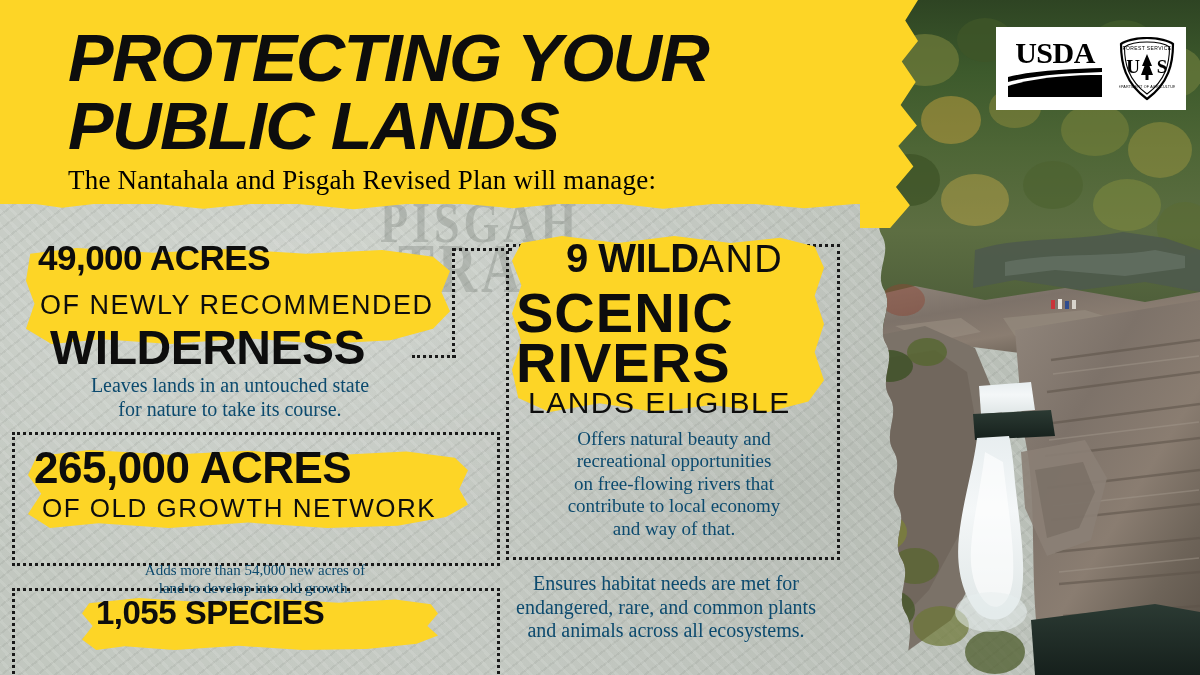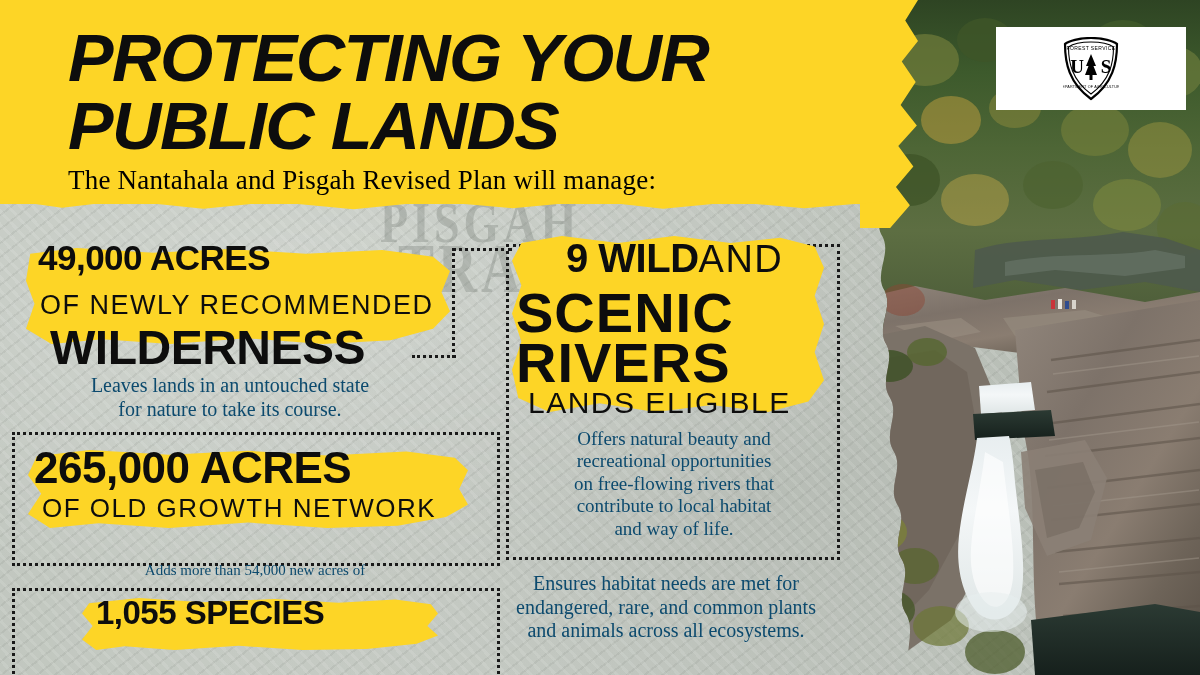--- a/index.html
+++ b/index.html
@@ -233,20 +233,27 @@
   </div>
 
   <div class="header-nub"></div>
   <div class="header-band"></div>
 
   <div class="title-1">PROTECTING YOUR</div>
   <div class="title-2">PUBLIC LANDS</div>
   <div class="subtitle">The Nantahala and Pisgah Revised Plan will manage:</div>
 
   <div class="usda-box">
+    <div class="usda-word">
+      <div class="usda-text">USDA</div>
+      <svg width="96" height="30" viewBox="0 0 96 30">
+        <path d="M1,9 C28,2 66,1 95,0 L95,4 C64,5 28,7 1,14 Z" fill="#000"></path>
+        <path d="M1,18 C30,9 64,7 95,7 L95,29 L1,29 Z" fill="#000"></path>
+      </svg>
+    </div>
     <svg width="56" height="64" viewBox="0 0 56 64">
       <path d="M28,1 C40,1 50,4 54,7 C54,26 50,46 28,62 C6,46 2,26 2,7 C6,4 16,1 28,1 Z" fill="#fff" stroke="#000" stroke-width="2.2"></path>
       <path d="M28,5 C38,5 47,7.5 50.5,10 C50.5,26 47,43 28,57 C9,43 5.5,26 5.5,10 C9,7.5 18,5 28,5 Z" fill="none" stroke="#000" stroke-width="1.1"></path>
       <text x="28" y="13" font-family="Liberation Sans, sans-serif" font-size="5" text-anchor="middle" fill="#000" letter-spacing=".4">FOREST SERVICE</text>
       <text x="14" y="36" font-family="Liberation Serif, serif" font-size="19" font-weight="bold" text-anchor="middle" fill="#000">U</text>
       <text x="43" y="36" font-family="Liberation Serif, serif" font-size="19" font-weight="bold" text-anchor="middle" fill="#000">S</text>
       <path d="M28,17 L33,29 L30.5,29 L34,38 L29.5,38 L29.5,43 L26.5,43 L26.5,38 L22,38
                L25.5,29 L23,29 Z" fill="#000"></path>
       <text x="28" y="51" font-family="Liberation Sans, sans-serif" font-size="3.7" text-anchor="middle" fill="#000" letter-spacing=".2">DEPARTMENT OF AGRICULTURE</text>
     </svg>
@@ -279,20 +286,21 @@
   <div class="brush" style="left:28px; top:450px; width:440px; height:78px;
               clip-path:polygon(2% 8%,14% 0,32% 6%,50% 1%,68% 7%,86% 2%,97% 10%,100% 26%,
                 98% 50%,100% 70%,95% 86%,84% 97%,68% 100%,50% 93%,32% 100%,
                 16% 94%,5% 100%,0 82%,3% 56%,0 32%);"></div>
 
   <div class="stat-txt heavy" style="left:34px; top:443px; font-size:44px;">265,000 ACRES</div>
   <div class="stat-txt thin" style="left:42px; top:493px; font-size:26px;">OF OLD GROWTH NETWORK</div>
 
   <div class="serif-body" style="left:35px; top:534px; width:440px; font-size:15px;margin-top:28px;">
     <div>Adds more than 54,000 new acres of</div>
+    <div>land to develop into old growth.</div>
   </div>
 
   <div class="brush" style="left:82px; top:598px; width:356px; height:52px;
               clip-path:polygon(2% 10%,16% 0,34% 8%,54% 2%,72% 9%,88% 3%,98% 12%,100% 30%,
                 97% 54%,100% 72%,94% 88%,80% 98%,62% 100%,44% 92%,26% 100%,
                 12% 93%,4% 100%,0 80%,3% 54%,0 30%);"></div>
 
   <div class="stat-txt heavy" style="left:96px; top:594px; font-size:33px;">1,055 SPECIES</div>
 
   <div class="brush" style="left:512px; top:236px; width:312px; height:176px;
@@ -305,22 +313,22 @@
   </div>
 
   <div class="stat-txt heavy" style="left:516px; top:280px; font-size:56px; letter-spacing:1px;">SCENIC</div>
   <div class="stat-txt heavy" style="left:516px; top:330px; font-size:56px; letter-spacing:1px;">RIVERS</div>
   <div class="stat-txt thin" style="left:528px; top:386px; font-size:30px;">LANDS ELIGIBLE</div>
 
   <div class="serif-body" style="left:512px; top:428px; width:324px; font-size:19px;">
     <div>Offers natural beauty and</div>
     <div>recreational opportunities</div>
     <div>on free-flowing rivers that</div>
-    <div>contribute to local habitat</div>
-    <div>and way of life.</div>
+    <div>contribute to local economy</div>
+    <div>and way of that.</div>
   </div>
 
   <div class="serif-body" style="left:476px; top:572px; width:380px; font-size:20px;">
     <div>Ensures habitat needs are met for</div>
     <div>endangered, rare, and common plants</div>
     <div>and animals across all ecosystems.</div>
   </div>
 
 </div>
 

